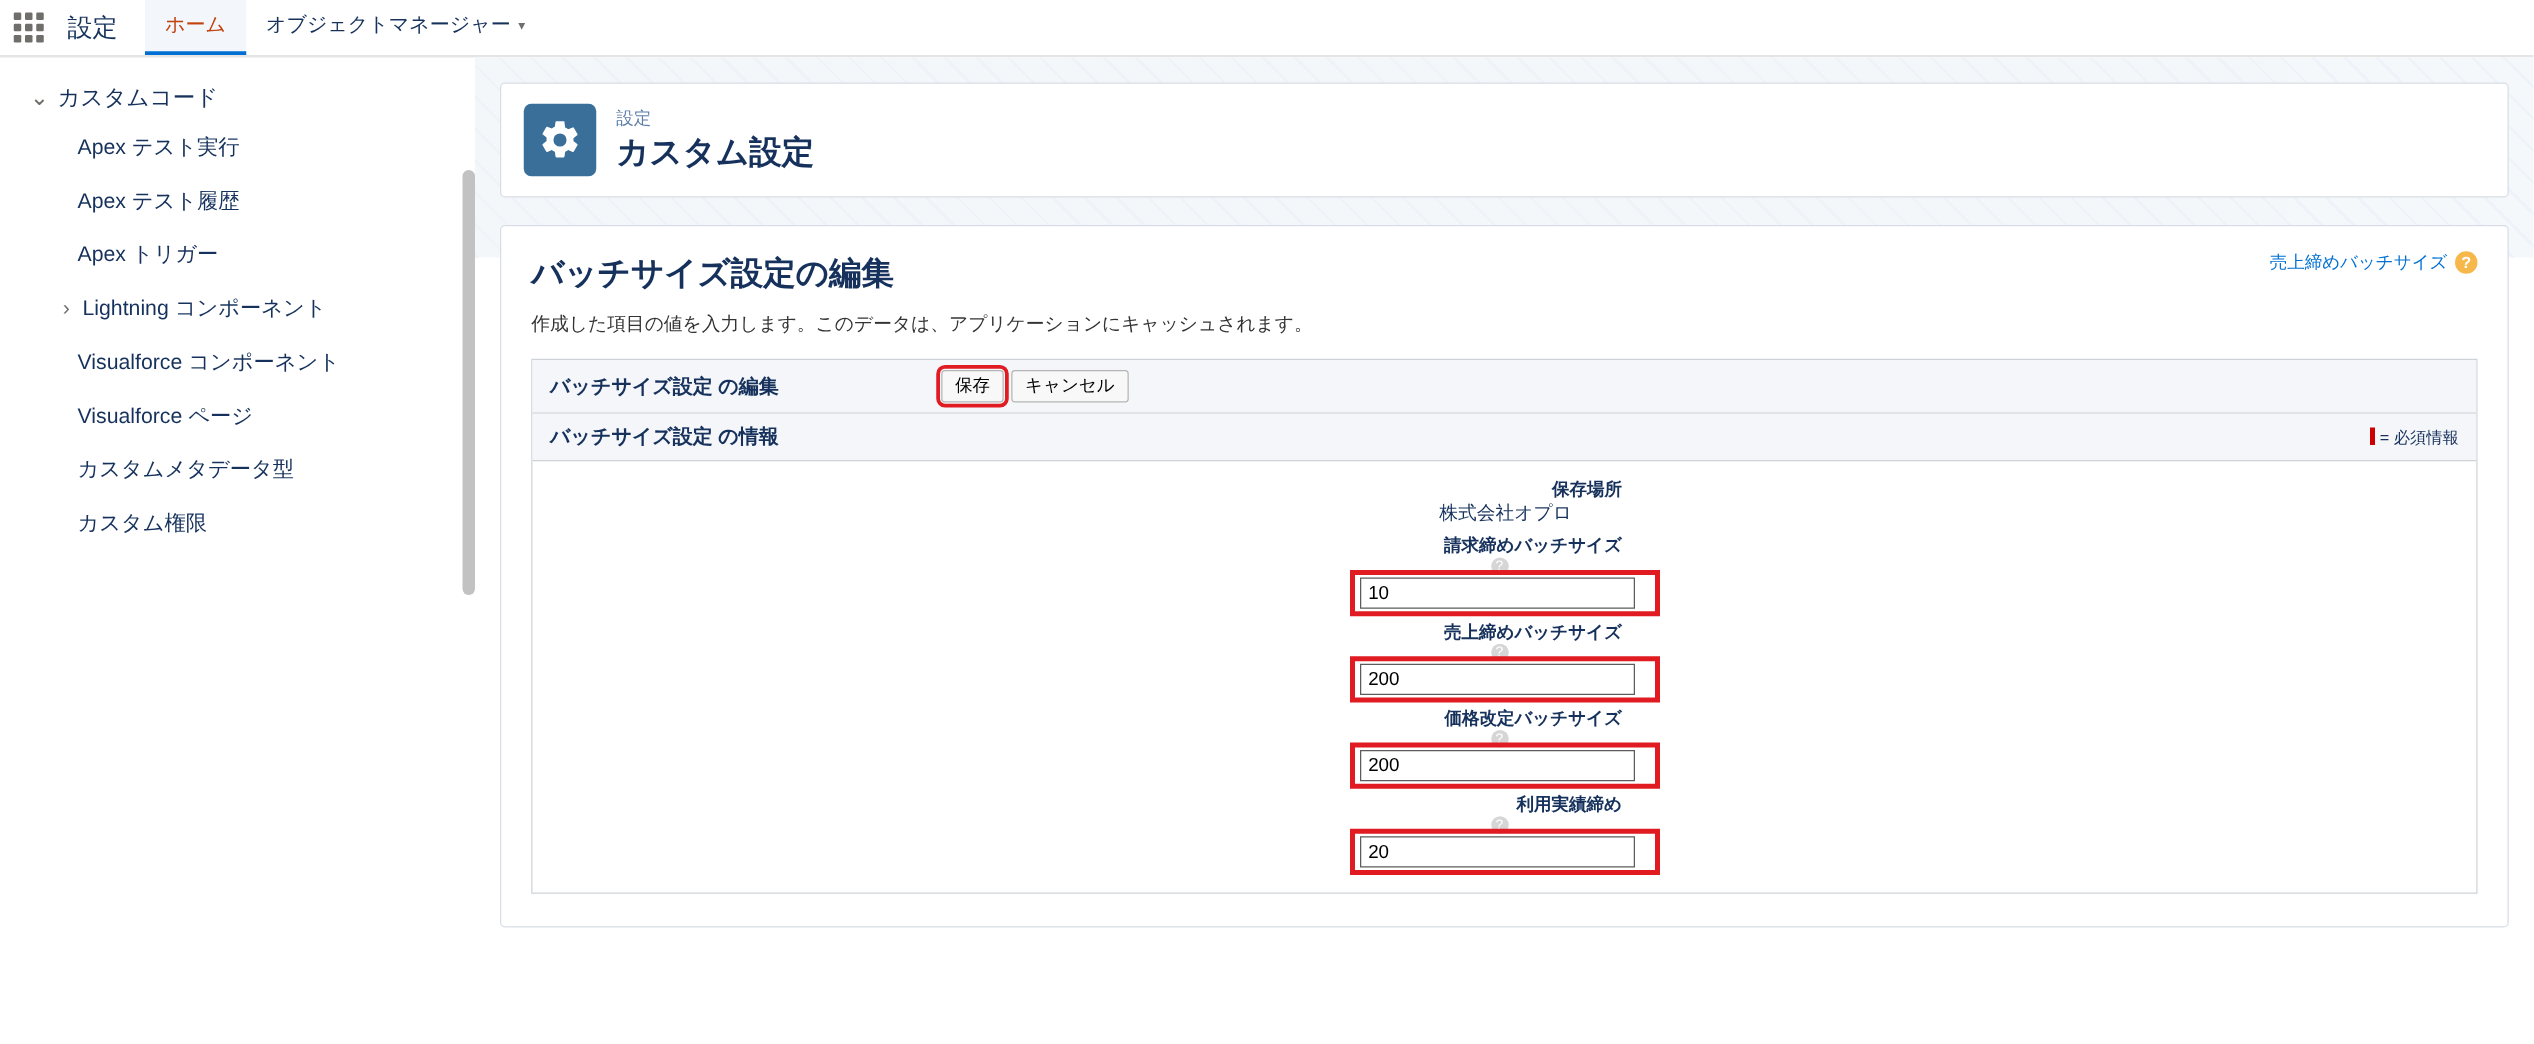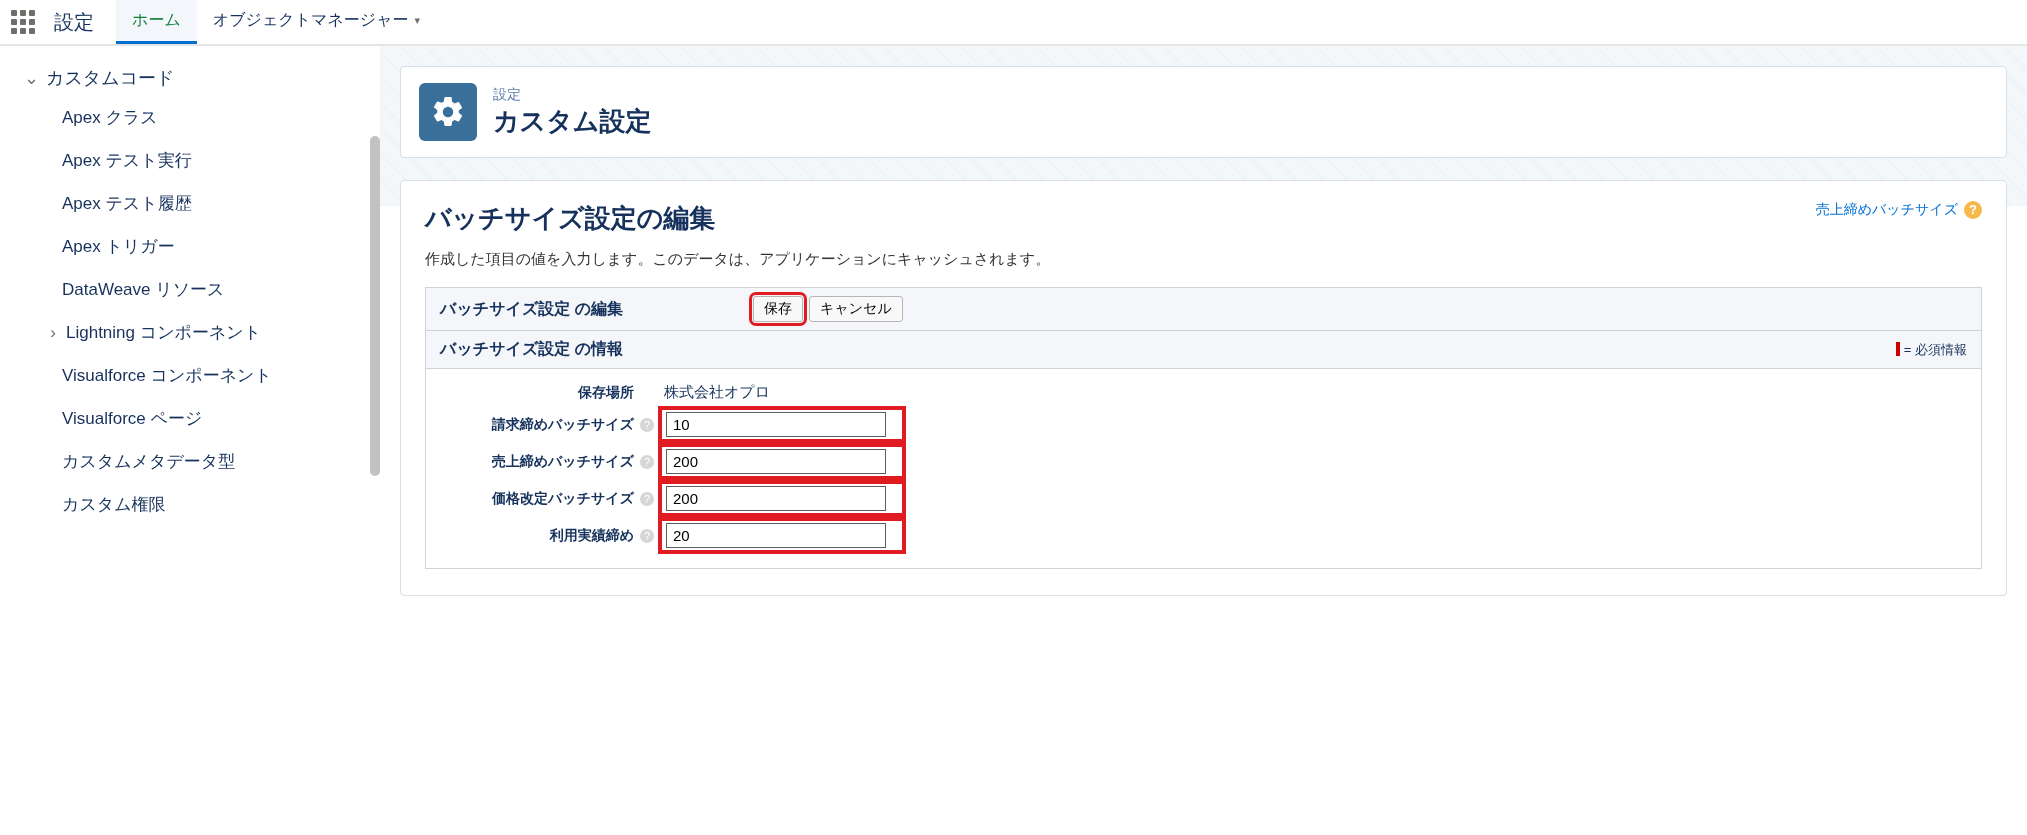--- a/index.html
+++ b/index.html
@@ -5,21 +5,21 @@
 * { box-sizing: border-box; margin: 0; padding: 0; }
 body { font-family: "Hiragino Kaku Gothic ProN", "Meiryo", sans-serif; background: #fff; color: #16325c; }
 
 .topbar { height: 46px; border-bottom: 2px solid #e5e5e5; display: flex; align-items: stretch; background: #fff; }
 .app-launcher { width: 46px; display: flex; align-items: center; justify-content: center; cursor: pointer; }
 .dot-grid { display: grid; grid-template-columns: repeat(3, 6px); grid-gap: 3px; }
 .dot-grid span { width: 6px; height: 6px; background: #706e6b; border-radius: 1px; }
 .topbar-title { padding: 0 22px 0 8px; font-size: 20px; display: flex; align-items: center; color: #16325c; }
 .topbar-tabs { display: flex; }
 .tab { padding: 0 16px; display: flex; align-items: center; gap: 6px; font-size: 16px; cursor: pointer; border-bottom: 3px solid transparent; }
-.tab.active { border-bottom-color: #0070d2; color: #15803d; background: #f3f7fb; }
+.tab.active { border-bottom-color: #0070d2; color: #c2410c; background: #f3f7fb; }
 .chevron { font-size: 11px; color: #706e6b; }
 
 .body { display: flex; }
 .sidebar { width: 380px; padding: 14px 0 0 16px; position: relative; }
 .side-group-top { display: flex; align-items: center; gap: 8px; padding: 6px 8px; font-size: 18px; }
 .sidebar ul { list-style: none; }
 .sidebar li { padding: 10px 8px 10px 46px; font-size: 17px; cursor: pointer; }
 .sidebar li.group { padding-left: 30px; display: flex; align-items: center; gap: 6px; }
 .chev { width: 14px; text-align: center; color: #706e6b; }
 .scrollbar { position: absolute; right: 0; top: 90px; width: 10px; height: 340px; background: #c2c2c2; border-radius: 5px; }
@@ -42,21 +42,21 @@
 .edit-head, .info-head { background: #f4f6f9; border-bottom: 1px solid #cfd3d8; padding: 8px 14px; display: flex; align-items: center; }
 .edit-head .sect, .info-head .sect { font-weight: bold; font-size: 16px; }
 .btn-row { margin-left: 130px; display: flex; gap: 6px; }
 .btn { border: 1px solid #b5b5b5; background: #f8f8f8; padding: 3px 10px; font-size: 14px; border-radius: 3px; cursor: pointer; }
 .btn-save { outline: 3px solid #e11b22; outline-offset: 1px; }
 .info-head { justify-content: space-between; border-top: none; }
 .req-note { font-size: 13px; }
 .req-bar { display: inline-block; width: 4px; height: 14px; background: #cc0000; vertical-align: -2px; margin-right: 4px; }
 
 .form-rows { padding: 10px 0 14px; }
-.row { display: flex; align-items: center; padding: 4px 14px; }
+.row { display: flex; align-items: center; padding: 4px 14px; flex-direction: column; }
 .row-label { width: 200px; text-align: right; font-weight: bold; font-size: 14px; padding-right: 6px; }
 .help-q { width: 14px; height: 14px; border-radius: 50%; background: #d6d6d6; color: #fff; font-size: 11px; text-align: center; line-height: 14px; margin-right: 8px; cursor: help; }
 .row-val { font-size: 15px; padding-left: 2px; }
 .row input { width: 220px; padding: 3px 6px; font-size: 15px; border: 1px solid #5c5c5c; }
 .highlight-box { outline: 4px solid #e11b22; padding: 2px 4px; width: 240px; }
 .gear-svg { fill: #fff; }
 </style>
 </head>
 <body>
 
@@ -86,25 +86,23 @@
   </div>
 </div>
 
 <div class="body">
   <div class="sidebar">
     <div class="side-group-top">
       <span class="chev">⌄</span>
       <span>カスタムコード</span>
     </div>
     <ul>
-      <li><span>Apex クラス</span></li>
       <li><span>Apex テスト実行</span></li>
       <li><span>Apex テスト履歴</span></li>
       <li><span>Apex トリガー</span></li>
-      <li><span>DataWeave リソース</span></li>
       <li class="group">
         <span class="chev">›</span>
         <span>Lightning コンポーネント</span>
       </li>
       <li><span>Visualforce コンポーネント</span></li>
       <li><span>Visualforce ページ</span></li>
       <li><span>カスタムメタデータ型</span></li>
       <li><span>カスタム権限</span></li>
     </ul>
     <div class="scrollbar"></div>

